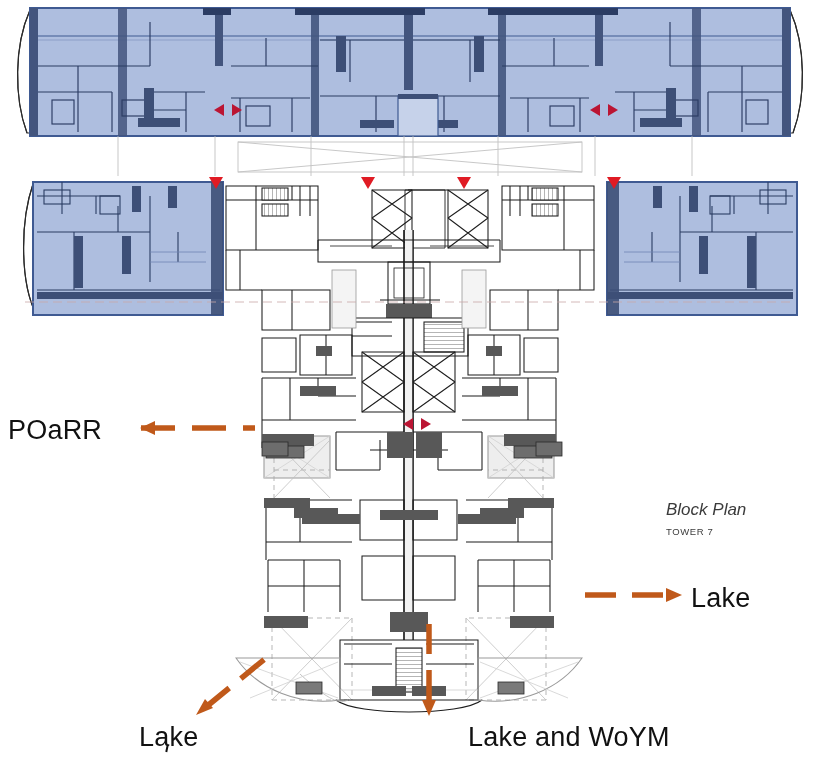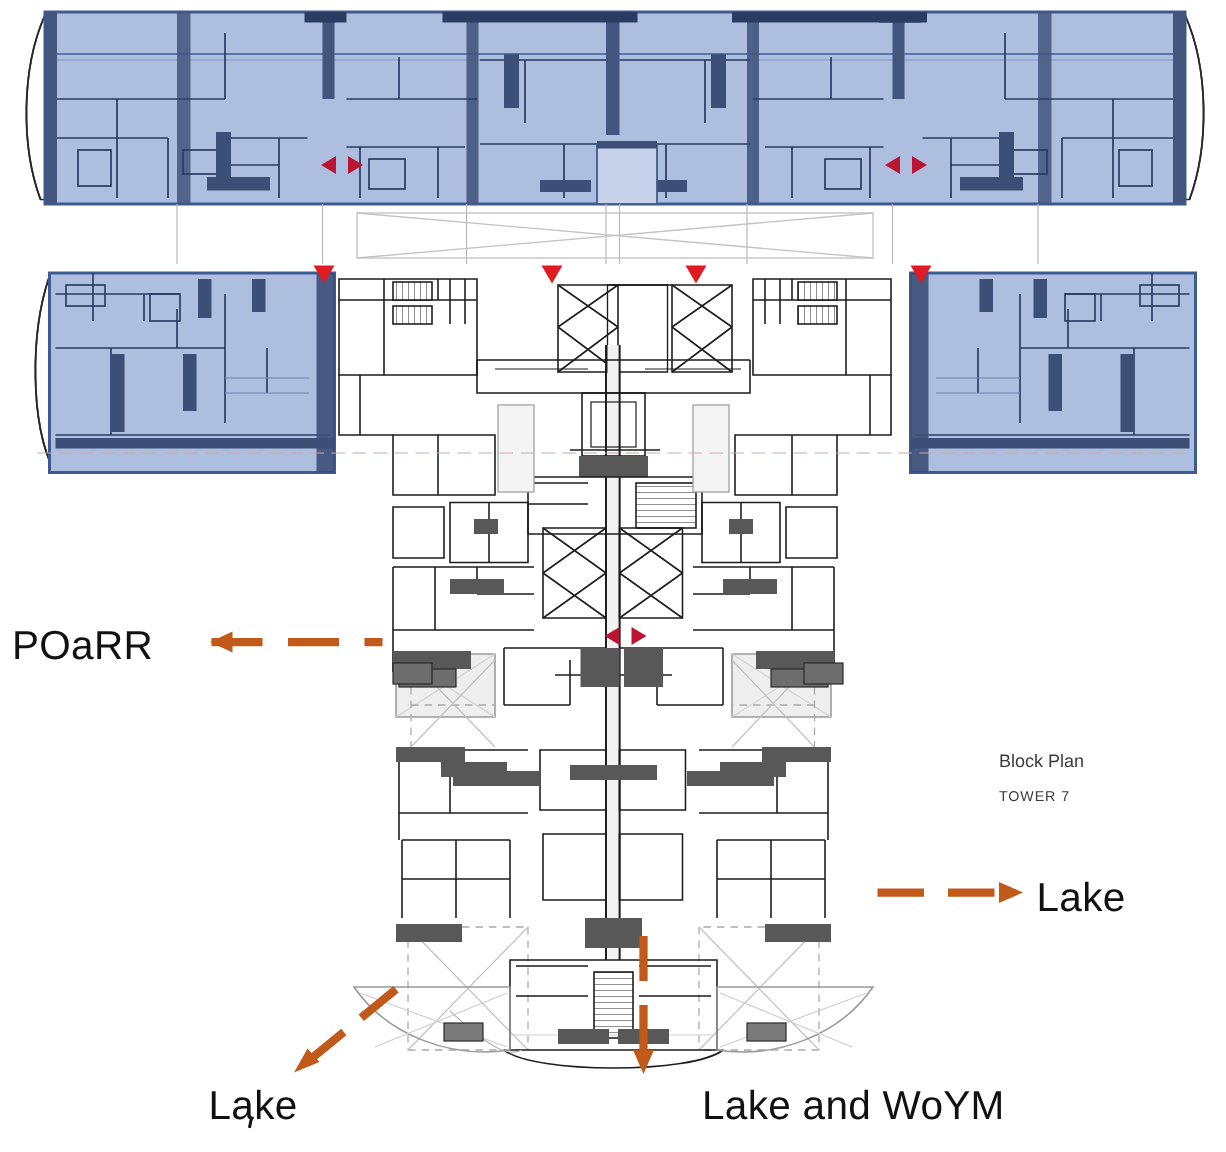--- a/index.html
+++ b/index.html
@@ -4,21 +4,21 @@
 <style>
   html,body{margin:0;padding:0;background:#ffffff;}
   body{width:817px;height:768px;overflow:hidden;
        font-family:"Liberation Sans","DejaVu Sans",sans-serif;}
   #stage{position:relative;width:729px;height:768px;background:#fff;}
 
   .plan-svg{position:absolute;left:0;top:0;width:817px;height:768px;}
 
   .anno{position:absolute;white-space:nowrap;color:#111;}
   .anno-lg{font-size:27px;letter-spacing:.2px;}
-  .anno-sm{font-size:12px;color:#3b3b3b;}
+  .anno-sm{font-size:17px;color:#3b3b3b;font-style:italic;}
   .anno-xs{font-size:9.5px;color:#3b3b3b;letter-spacing:.6px;}
 
   #label-poarr{left:8px;top:415px;}
   #label-lake-right{left:691px;top:583px;}
   #label-lake-bottom{left:139px;top:722px;}
   #label-lake-woym{left:468px;top:722px;}
   #label-block-plan{left:666px;top:500px;}
   #label-tower{left:666px;top:526px;}
   .stray-mark{position:absolute;left:166px;top:745px;width:2px;height:7px;
               background:#111;transform:rotate(12deg);}

